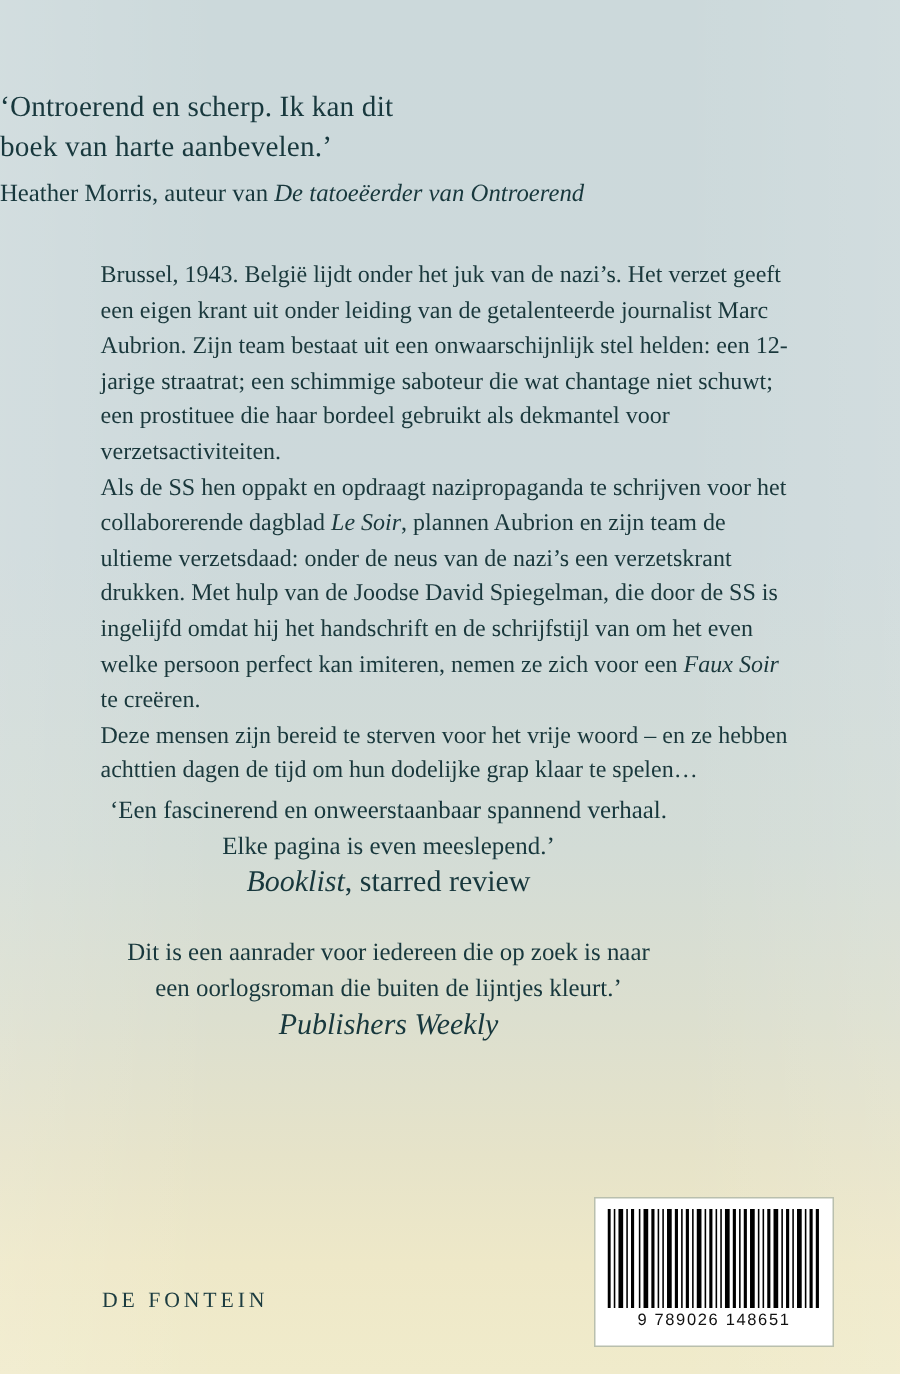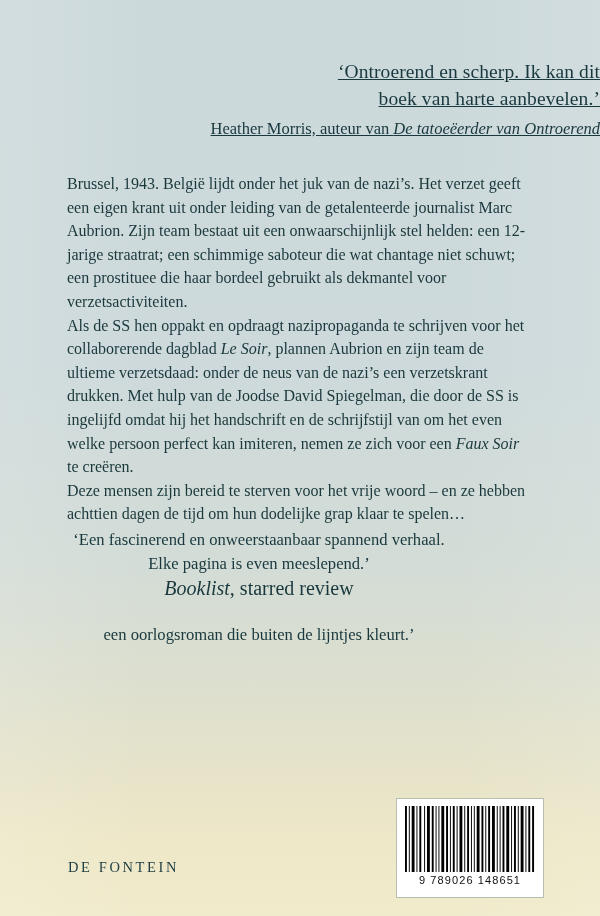--- a/index.html
+++ b/index.html
@@ -35,23 +35,22 @@
     inset: 0;
     background: linear-gradient(to right, rgba(255,255,255,0.12), rgba(255,255,255,0) 25%, rgba(255,255,255,0) 75%, rgba(255,255,255,0.10));
     pointer-events: none;
   }
 
   .blurb {
     position: absolute;
     top: 58px;
     left: 0;
     width: 600px;
-    text-align: right;
+    text-align: left;
     color: #18383d;
-    text-decoration: underline;
   }
   .blurb .q-line {
     font-size: 19.5px;
     line-height: 27px;
     letter-spacing: 0.1px;
   }
   .blurb .attrib {
     font-size: 16.5px;
     line-height: 26px;
     margin-top: 4px;
@@ -106,21 +105,21 @@
     top: 859px;
     font-size: 14.5px;
     letter-spacing: 2.6px;
     color: #1c3c40;
   }
 
   .barcode-box {
     position: absolute;
     left: 396px;
     top: 798px;
-    width: 148px;
+    width: 160px;
     height: 100px;
     background: #ffffff;
     border: 1px solid #b9bfae;
     box-sizing: border-box;
     padding: 7px 8px 4px 8px;
   }
   .bars {
     height: 66px;
     width: 100%;
     display: block;
@@ -151,21 +150,23 @@
     <p>Deze mensen zijn bereid te sterven voor het vrije woord – en ze hebben achttien dagen de tijd om hun dodelijke grap klaar te spelen…</p>
   </div>
 
   <div class="reviews">
     <div class="review">
       <div class="r-line">‘Een fascinerend en onweerstaanbaar spannend verhaal.</div>
       <div class="r-line">Elke pagina is even meeslepend.’</div>
       <div class="r-src"><i>Booklist</i><span>, starred review</span></div>
     </div>
     <div class="review">
+      <div class="r-line">Dit is een aanrader voor iedereen die op zoek is naar</div>
       <div class="r-line">een oorlogsroman die buiten de lijntjes kleurt.’</div>
+      <div class="r-src"><i>Publishers Weekly</i><span></span></div>
     </div>
   </div>
 
   <div class="publisher">DE FONTEIN</div>
 
   <div class="barcode-box">
     <svg class="bars" viewBox="0 0 136 66" preserveAspectRatio="none">
       <rect x="0" y="0" width="2" height="66" fill="#000"></rect>
       <rect x="4" y="0" width="1" height="66" fill="#000"></rect>
       <rect x="7" y="0" width="3" height="66" fill="#000"></rect>

